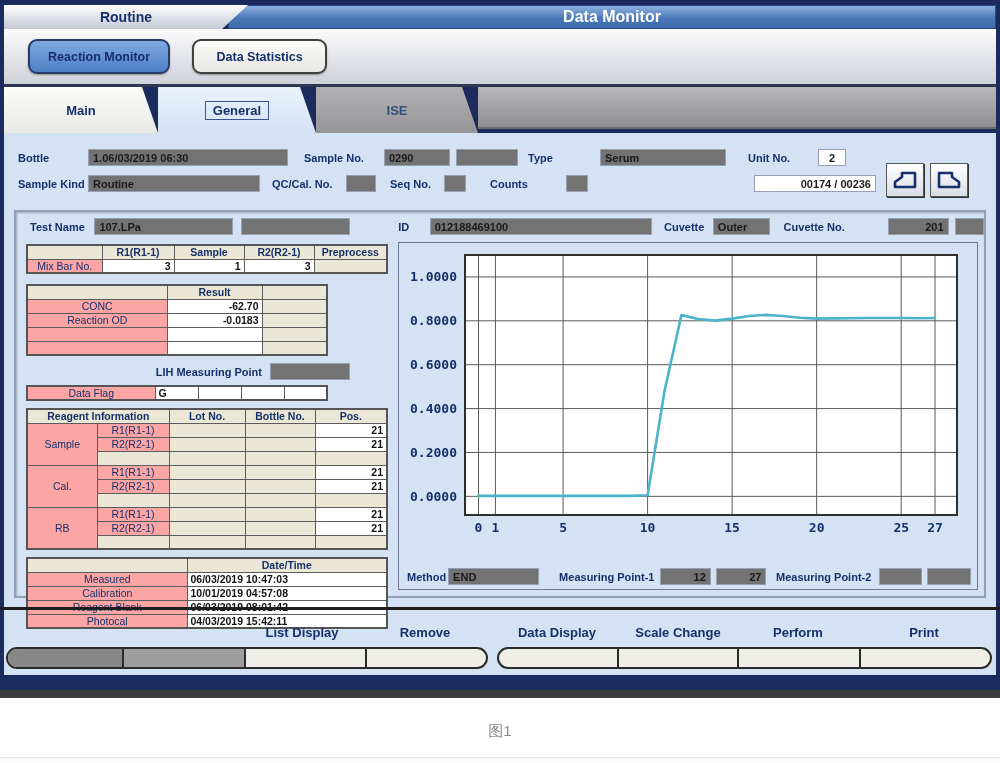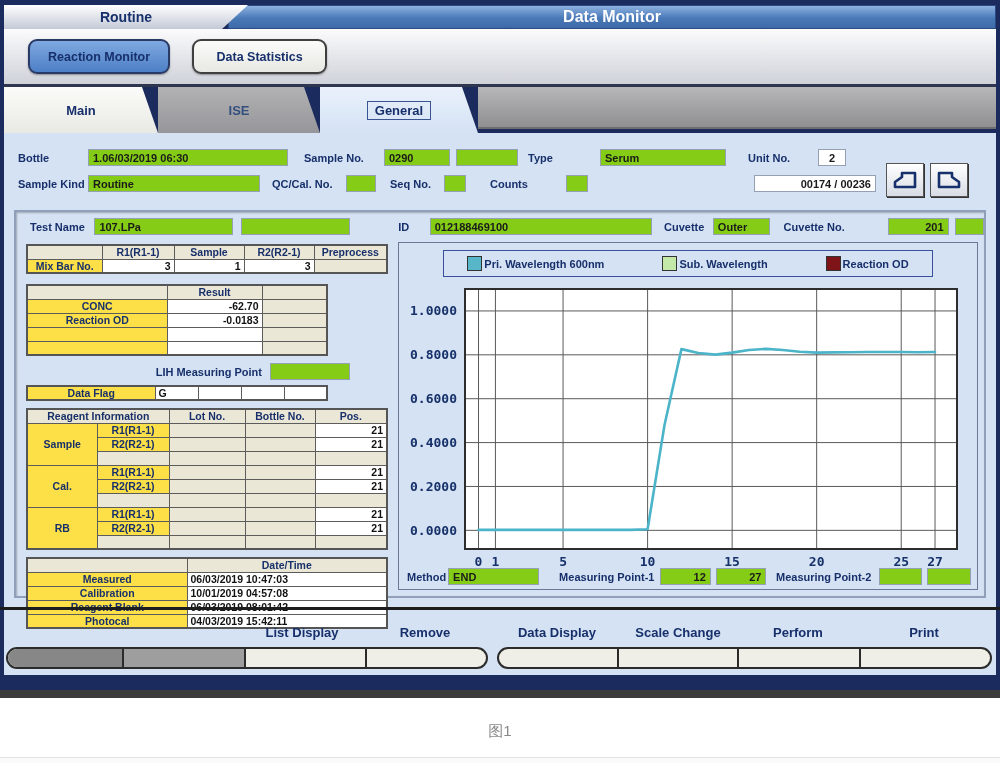--- a/index.html
+++ b/index.html
@@ -33,42 +33,42 @@
   .tab-main { width:154px; background:linear-gradient(#fbfbf9,#e9e9e4); }
   .tab-general { width:158px; background:linear-gradient(#eaf1fb,#d4e2f5); }
   .tab-general .focusbox { border:1px solid #3a5490; padding:1px 7px; }
   .tab-ise { width:162px; background:linear-gradient(#b2b2b4,#96969a); color:#33507e; }
   .tab-filler { flex:1; height:42px; background:linear-gradient(#b7b7b9,#8f8f91); border-bottom:2px solid #6e6e70; }
 
   
   .page { position:relative; height:542px; background:#d5e2f3; }
 
   .lbl { color:#17306b; font-weight:bold; font-size:11px; white-space:nowrap; }
-  .fld { background:#84cc16; border:1px solid #96a0b4; height:17px; font-size:11px; font-weight:bold;
+  .fld { background:#737373; border:1px solid #96a0b4; height:17px; font-size:11px; font-weight:bold;
          color:#1a1a1a; display:flex; align-items:center; padding:0 4px; overflow:hidden; white-space:nowrap; }
   .fld.white { background:#ffffff; }
   .fld.right { justify-content:flex-end; }
   .fld.center { justify-content:center; }
 
   .inforow { position:absolute; left:14px; right:14px; display:flex; align-items:center; }
   .row1 { top:16px; } .row2 { top:42px; }
 
   .arrow-btn { position:absolute; top:30px; width:38px; height:34px; border:1px solid #555;
                background:linear-gradient(#ffffff,#d8dce4); display:flex; align-items:center; justify-content:center;
                box-shadow:1px 1px 0 #333; }
   .arrow-prev { right:72px; } .arrow-next { right:28px; }
 
   .panel { position:absolute; left:10px; right:10px; top:77px; height:388px;
            border:2px solid #8fa0b8; box-shadow:inset 1px 1px 2px rgba(0,0,0,.25); background:#d5e2f3; }
   .testrow { position:absolute; left:0; top:6px; right:0; display:flex; align-items:center; }
 
   table { border-collapse:collapse; table-layout:fixed; }
   td,th { border:1px solid #5c5c5c; font-size:10.5px; height:14px; padding:0 3px; overflow:hidden; white-space:nowrap; }
   .hdr { background:#ebe7d6; color:#17306b; font-weight:bold; text-align:center; }
-  .lab { background:#fde047; color:#17306b; font-weight:bold; text-align:center; }
+  .lab { background:#fca5a5; color:#17306b; font-weight:normal; text-align:center; }
   .val { background:#ffffff; color:#111; font-weight:bold; text-align:right; }
   .val.left { text-align:left; }
   .blank { background:#ebe7d6; }
   .tbl { border:2px solid #555; }
 
   .leftcol { position:absolute; left:10px; top:32px; width:366px; }
   .lih-row { display:flex; align-items:center; justify-content:flex-start; margin-top:7px; }
   .rightpanel { position:absolute; left:382px; top:30px; right:6px; bottom:6px; border:1px solid #6a7a96; }
 
   .legendbox { margin:7px 44px 0 44px; height:27px; border:1px solid #39509c; display:flex;
@@ -117,25 +117,25 @@
     </div>
     <div class="tb-btn">
       <span>Data Statistics</span>
     </div>
   </div>
 
   <div class="tabstrip">
     <div class="tab tab-main">
       <span>Main</span>
     </div>
+    <div class="tab tab-general">
+      <span class="focusbox">General</span>
+    </div>
     <div class="tab tab-ise">
       <span>ISE</span>
-    </div>
-    <div class="tab tab-general">
-      <span class="focusbox">General</span>
     </div>
     <div class="tab-filler"></div>
   </div>
 
   <div class="page">
 
     <div class="inforow row1">
       <span class="lbl" style="width:64px;">Bottle</span>
       <div class="fld" style="width:200px;margin-left:6px;">1.06/03/2019 06:30</div>
       <span class="lbl" style="width:72px;margin-left:16px;">Sample No.</span>
@@ -371,34 +371,20 @@
           </tr>
           <tr>
             <td class="lab">Photocal</td>
             <td class="val left">04/03/2019 15:42:11</td>
           </tr>
         </tbody>
           </table>
       </div>
 
       <div class="rightpanel">
-        <div class="legendbox">
-          <div class="leg-item">
-            <span class="leg-sw" style="background-color: rgb(88, 182, 201);"></span>
-            <span class="leg-lb">Pri. Wavelength 600nm</span>
-          </div>
-          <div class="leg-item">
-            <span class="leg-sw" style="background-color: rgb(195, 233, 169);"></span>
-            <span class="leg-lb">Sub. Wavelength</span>
-          </div>
-          <div class="leg-item">
-            <span class="leg-sw" style="background-color: rgb(126, 20, 24);"></span>
-            <span class="leg-lb">Reaction OD</span>
-          </div>
-        </div>
 
         <div class="chartwrap">
           <svg width="572" height="292" viewBox="0 0 572 292">
               <rect x="66" y="6" width="492" height="260" fill="#ffffff"></rect>
               <line x1="79.52577319587628" y1="6" x2="79.52577319587628" y2="266" stroke="#5a5a5a" stroke-width="1"></line>
               <line x1="96.43298969072166" y1="6" x2="96.43298969072166" y2="266" stroke="#5a5a5a" stroke-width="1"></line>
               <line x1="164.06185567010309" y1="6" x2="164.06185567010309" y2="266" stroke="#5a5a5a" stroke-width="1"></line>
               <line x1="248.5979381443299" y1="6" x2="248.5979381443299" y2="266" stroke="#5a5a5a" stroke-width="1"></line>
               <line x1="333.1340206185567" y1="6" x2="333.1340206185567" y2="266" stroke="#5a5a5a" stroke-width="1"></line>
               <line x1="417.6701030927835" y1="6" x2="417.6701030927835" y2="266" stroke="#5a5a5a" stroke-width="1"></line>

